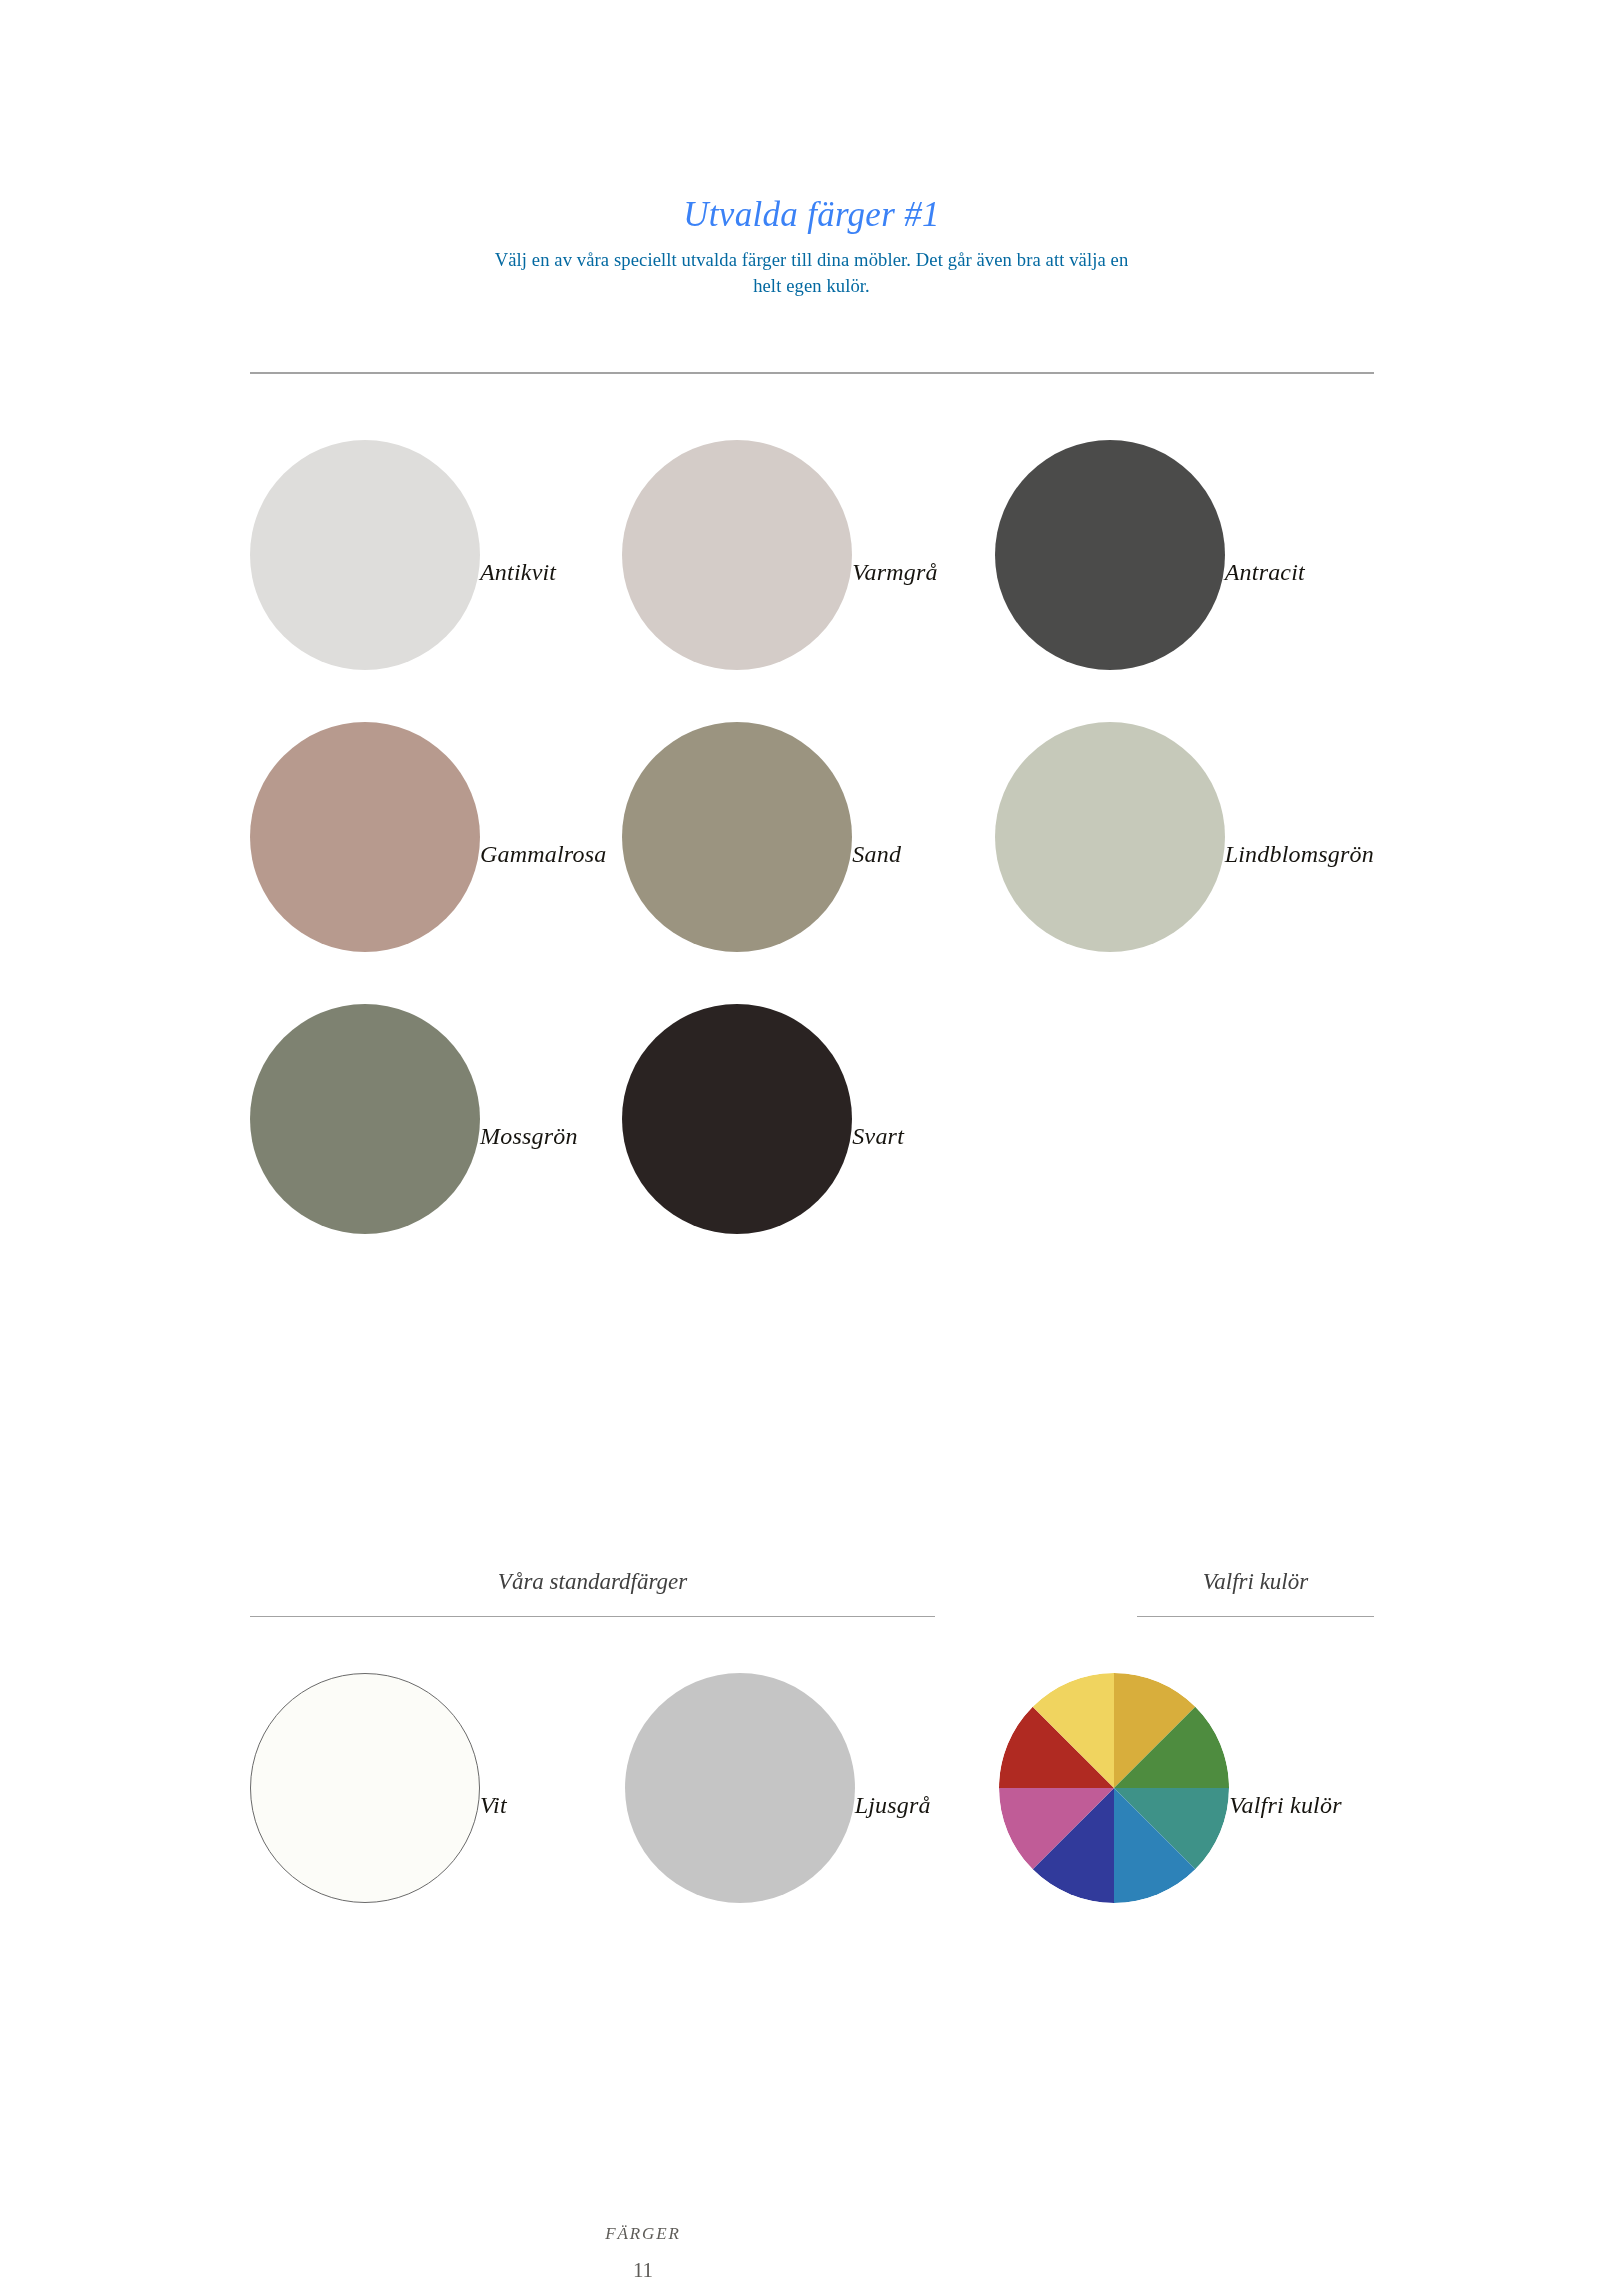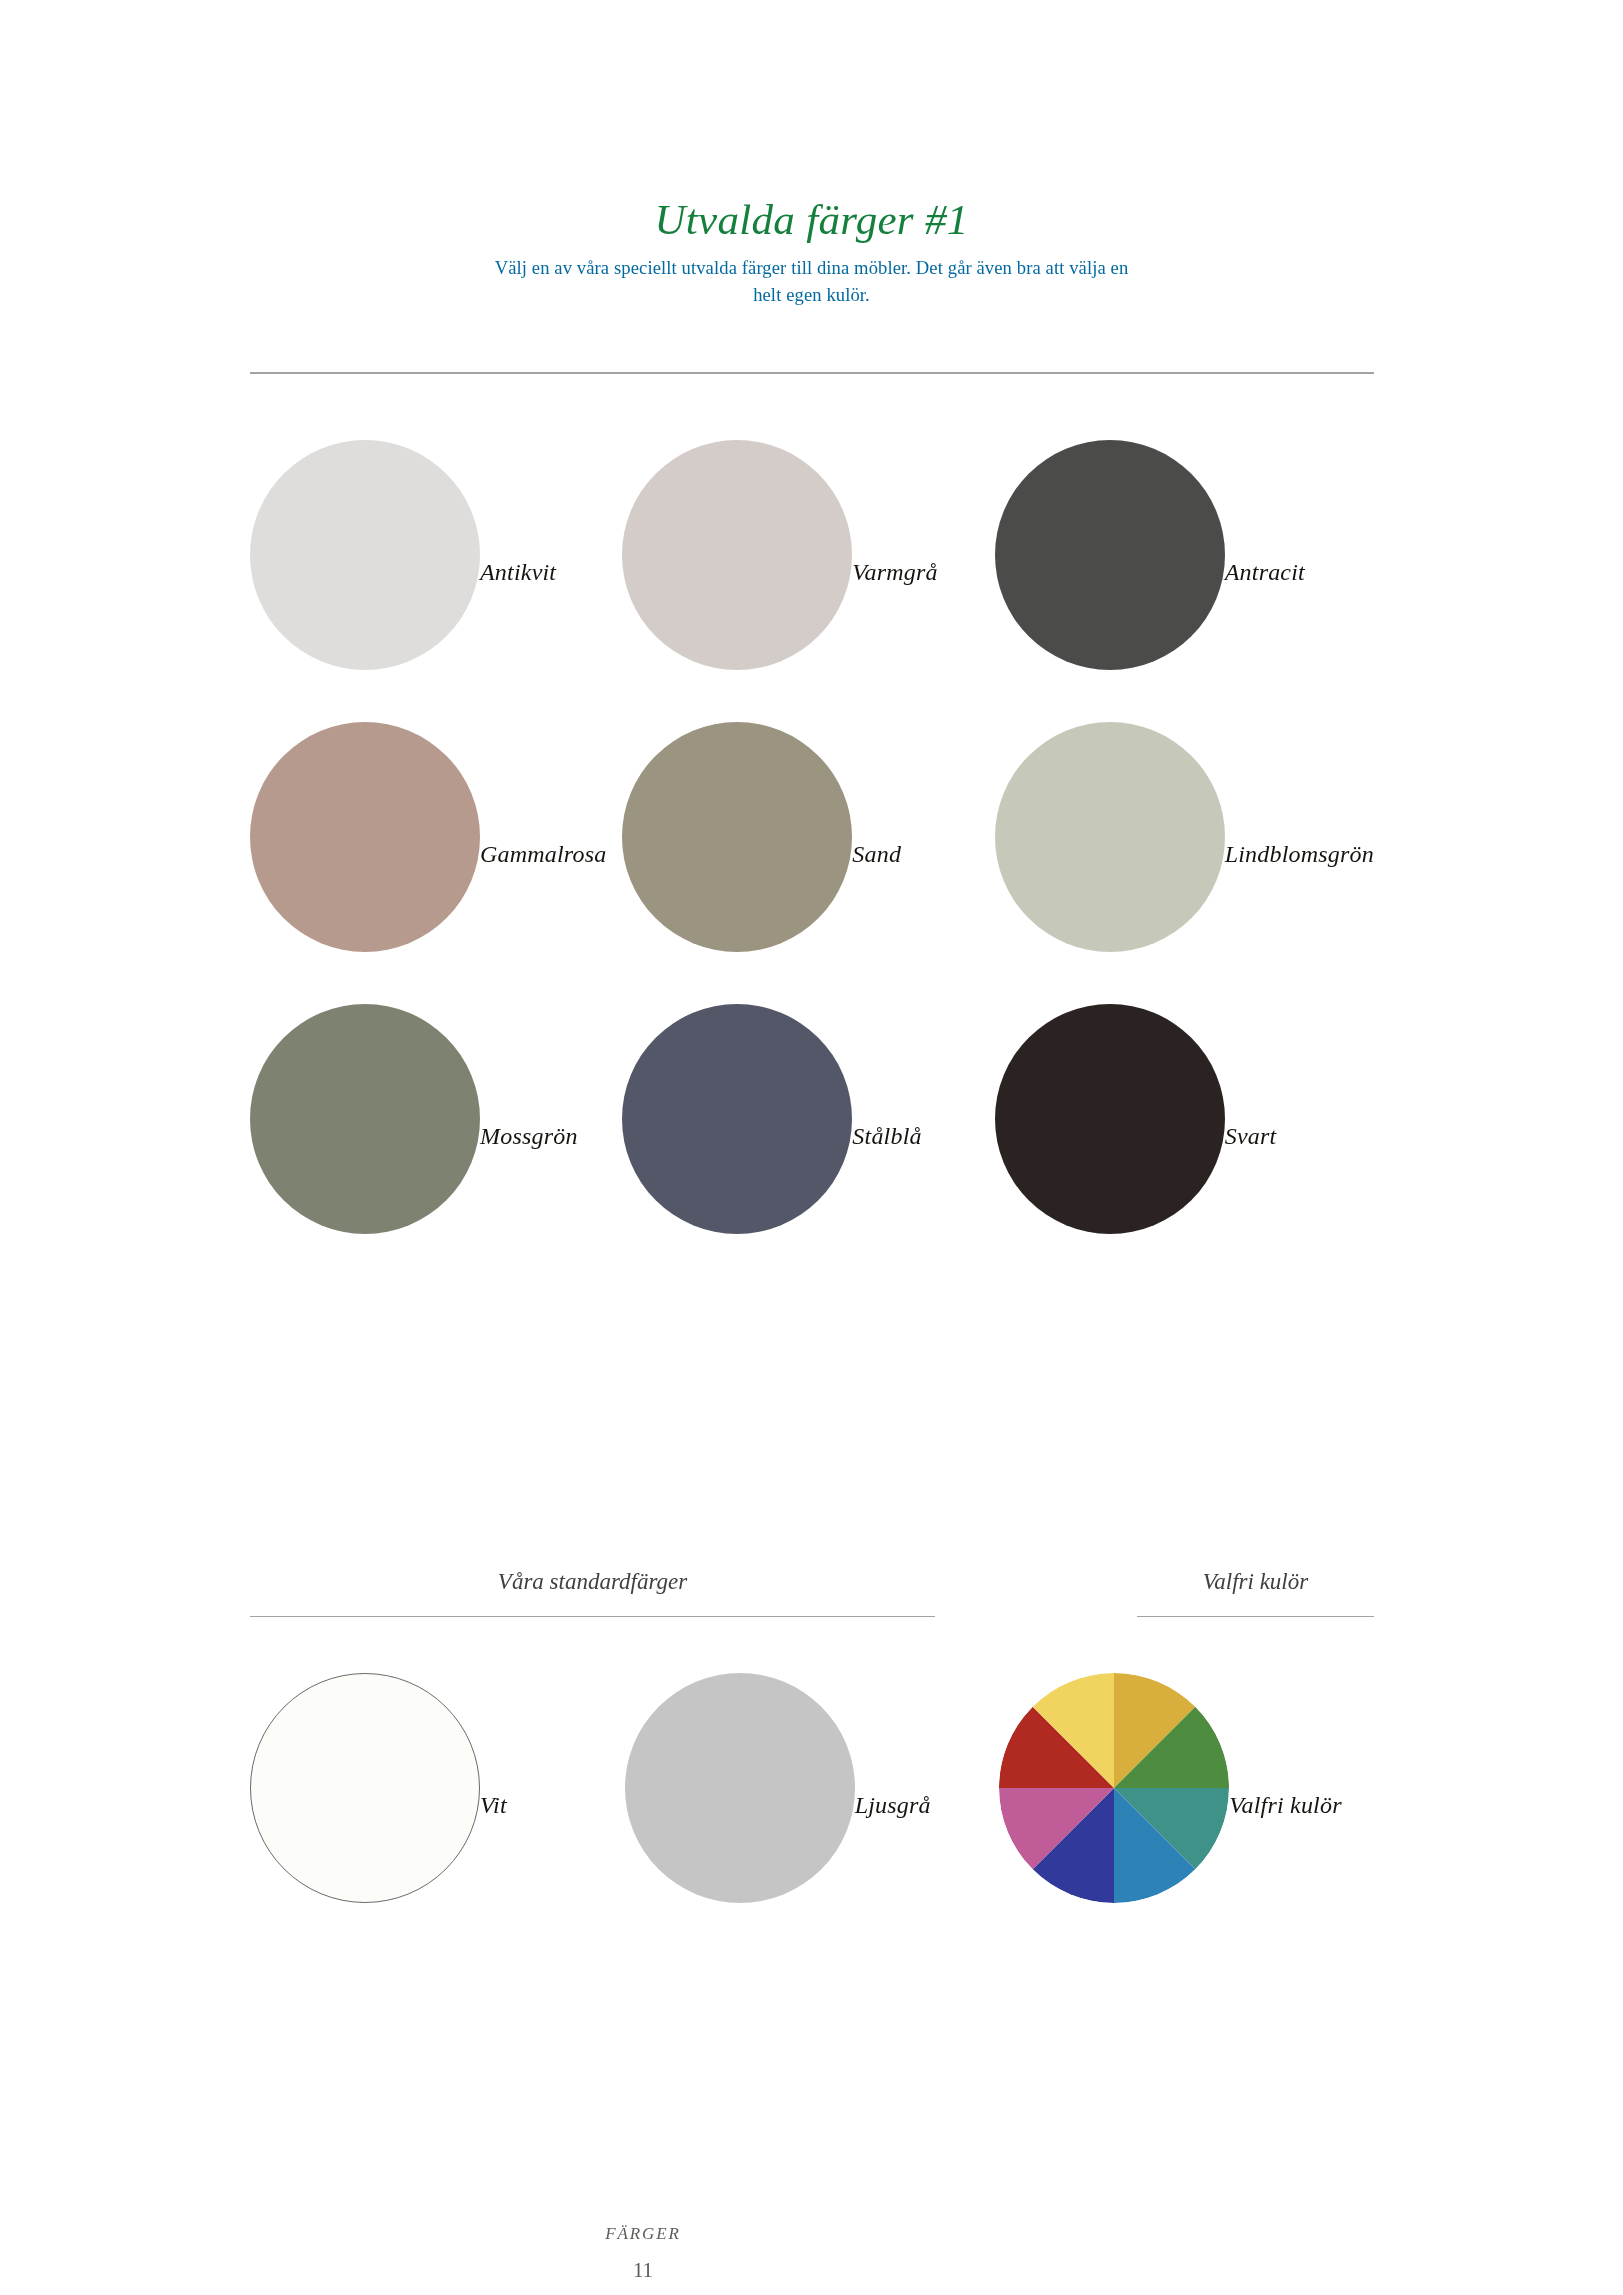--- a/index.html
+++ b/index.html
@@ -23,26 +23,26 @@
     background: #ffffff;
   }
 
   
   .header {
     padding-top: 196px;
     text-align: center;
   }
   .page-title {
     font-style: italic;
-    font-size: 43px;
+    font-size: 35px;
     font-weight: 400;
     letter-spacing: 0.3px;
     margin: 0;
     line-height: 1.1;
-    color: #15803d;
+    color: #3b82f6;
   }
   .subtitle {
     margin: 12px auto 0 auto;
     width: 643px;
     font-size: 18.6px;
     line-height: 1.42;
     color: #0369a1;
     letter-spacing: 0.1px;
   }
 
@@ -188,24 +188,20 @@
       <div class="swatch-label">Sand</div>
     </div>
     <div class="swatch-cell">
       <div class="swatch-disc" style="background: rgb(198, 201, 186);"></div>
       <div class="swatch-label">Lindblomsgrön</div>
     </div>
 
     <div class="swatch-cell">
       <div class="swatch-disc" style="background: rgb(126, 130, 113);"></div>
       <div class="swatch-label">Mossgrön</div>
-    </div>
-    <div class="swatch-cell">
-      <div class="swatch-disc" style="background: rgb(84, 87, 103);"></div>
-      <div class="swatch-label">Stålblå</div>
     </div>
     <div class="swatch-cell">
       <div class="swatch-disc" style="background: rgb(42, 35, 34);"></div>
       <div class="swatch-label">Svart</div>
     </div>
   </div>
 
   <div class="bottom-section">
     <div class="bottom-heads">
       <div class="head-block standard">

